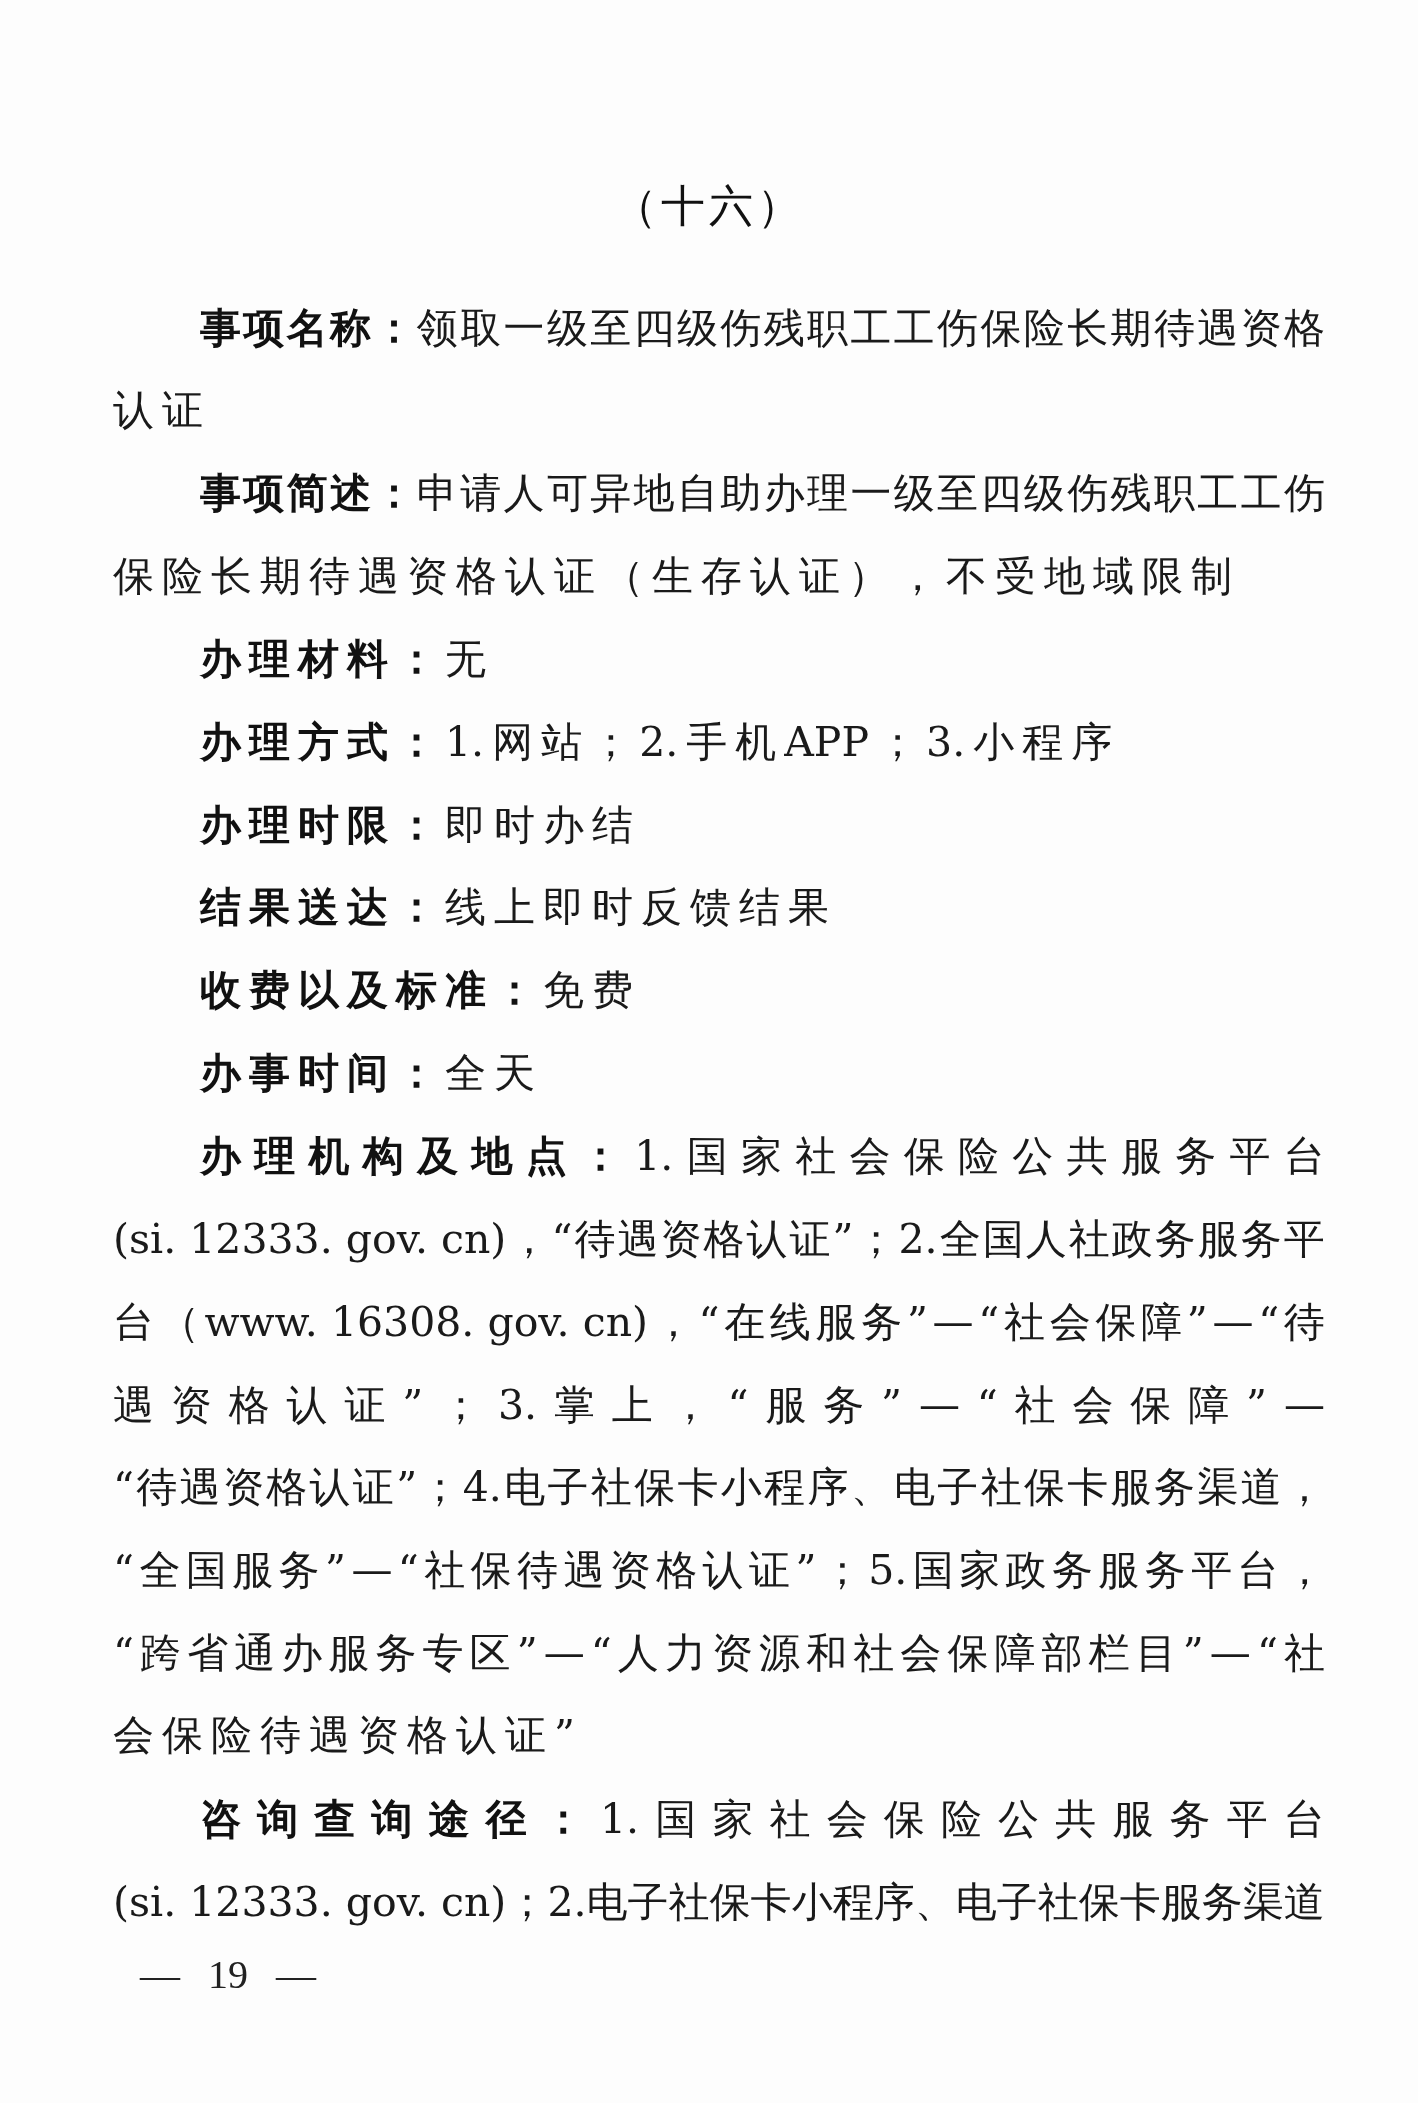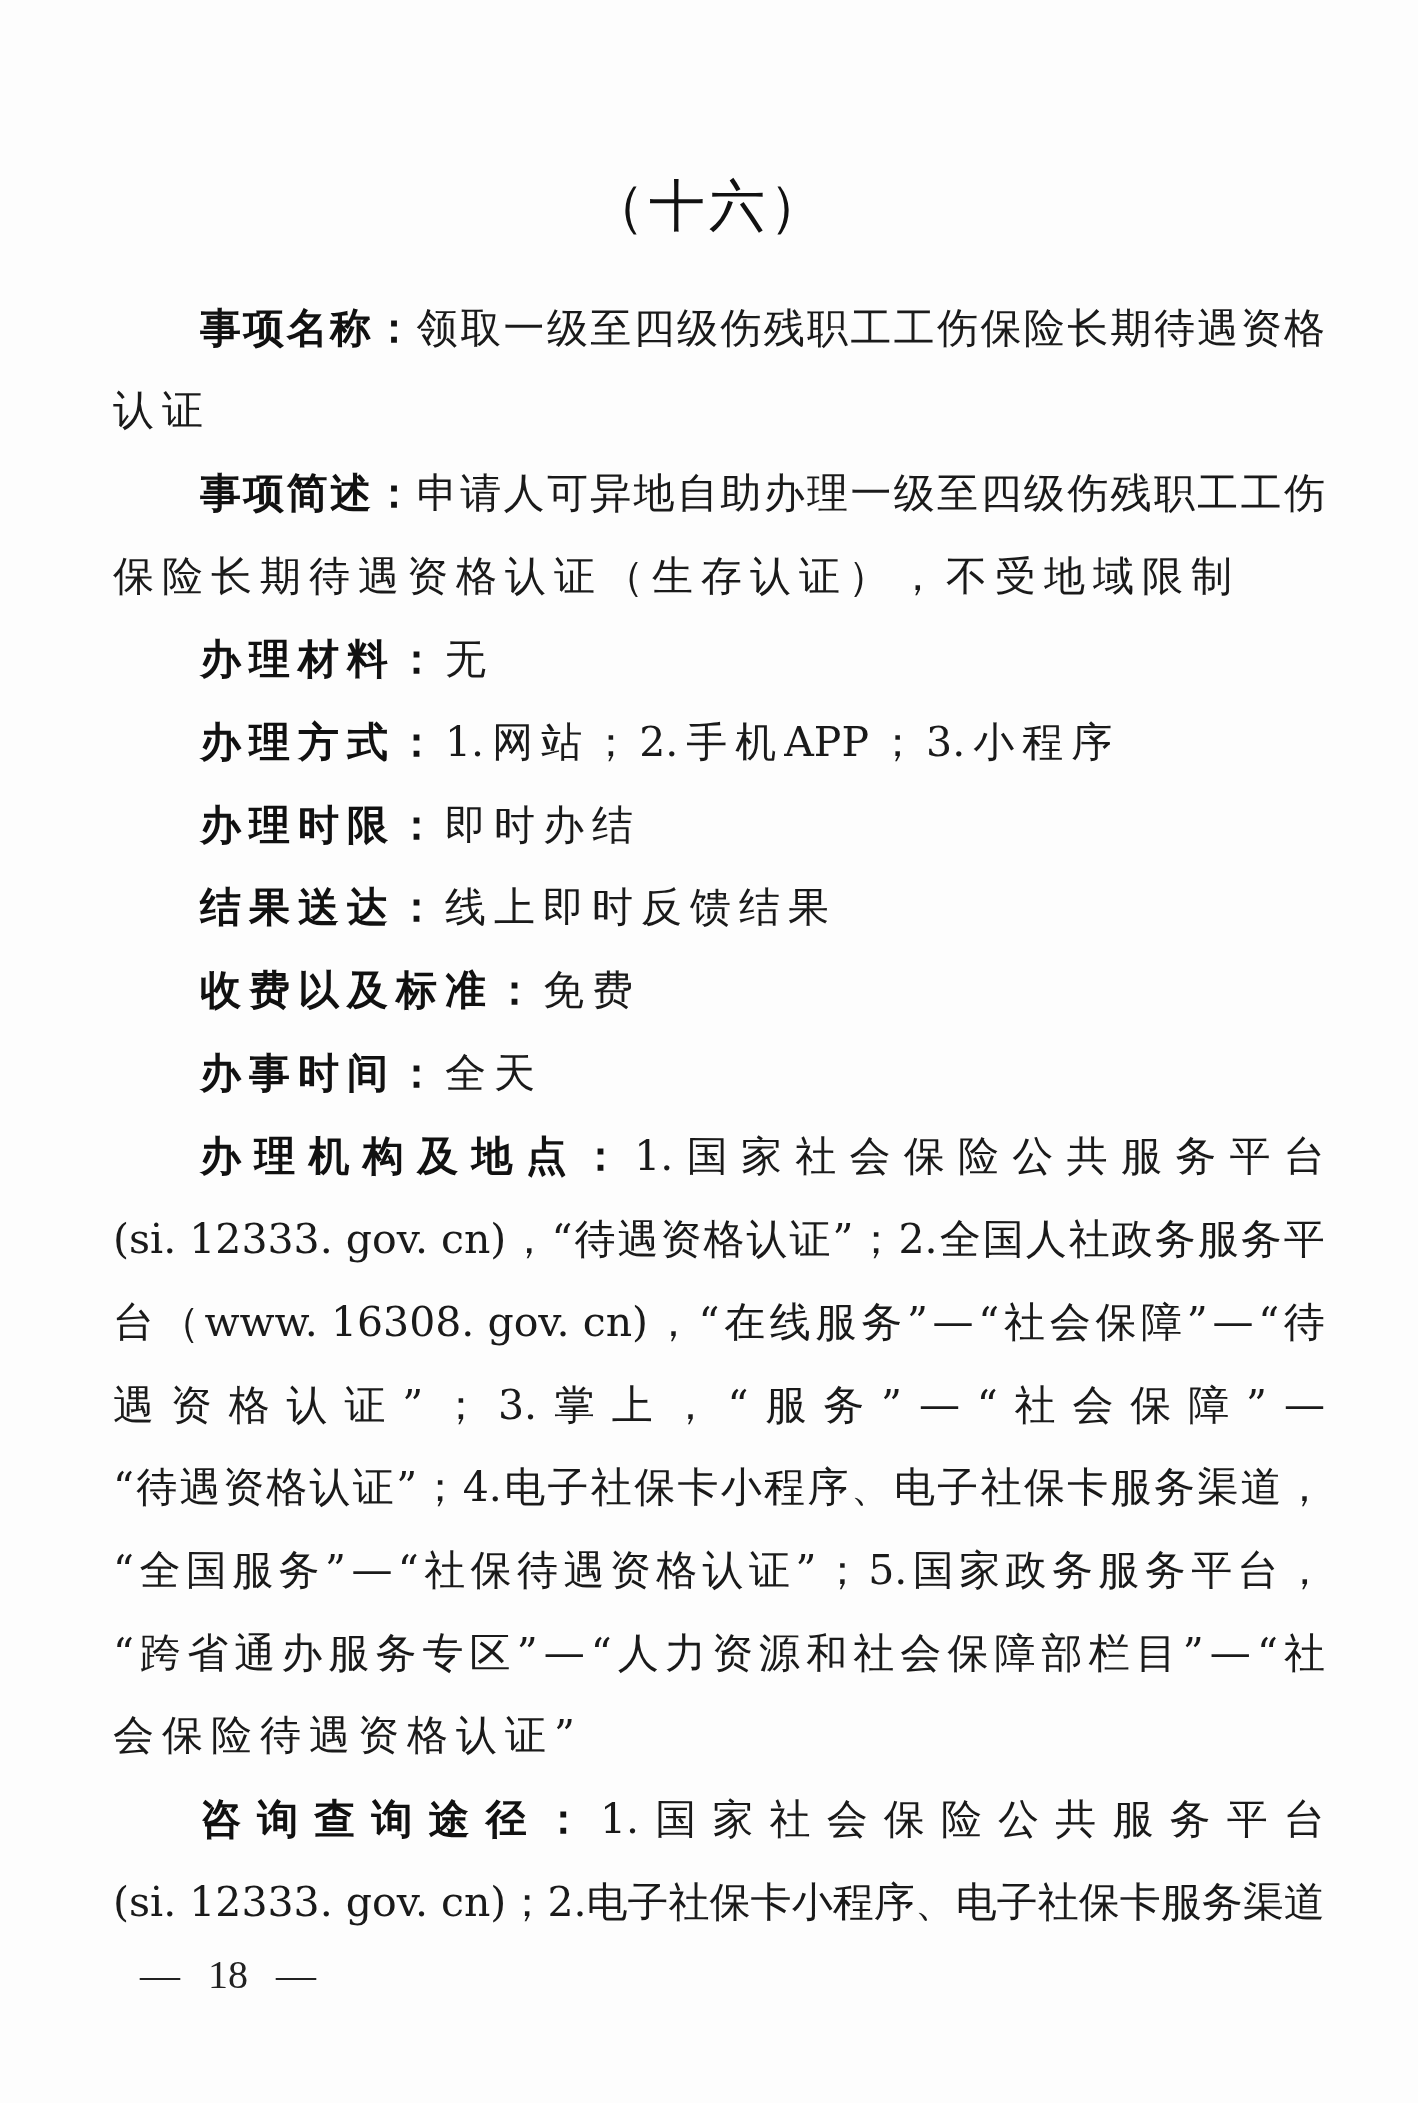--- a/index.html
+++ b/index.html
@@ -1,20 +1,20 @@
 <!DOCTYPE html>
 <html><head>
 <meta charset="utf-8">
 <style>
   html, body { margin: 0; padding: 0; background: #ffffff; }
   body { width: 1418px; height: 2103px; position: relative; overflow: hidden;
          font-family: "DejaVu Serif", "Liberation Serif", serif; color: #1a1a1a; }
   .page { position: absolute; left: 0; top: 0; width: 1418px; height: 2103px; background: #fdfdfd; }
   .title { position: absolute; top: 178px; left: 0; width: 1418px; text-align: center;
-           font-family: "DejaVu Sans", "Liberation Sans", sans-serif; font-size: 56px; line-height: 56px;
+           font-family: "DejaVu Sans", "Liberation Sans", sans-serif; font-size: 44px; line-height: 56px;
            color: #111; letter-spacing: 4px; }
   .line { position: absolute; left: 113px; width: 1212px; height: 56px; line-height: 56px;
           font-size: 41px; white-space: nowrap; display: flex; justify-content: space-between; }
   .line.ragged { justify-content: flex-start; }
   .line.indent { left: 200px; width: 1125px; }
   .line .lbl { font-family: "DejaVu Sans", "Liberation Sans", sans-serif; font-weight: bold; color: #111; }
   .line span.ch { display: inline-block; }
   .line.ragged span.ch { margin-right: 8px; }
   .pagenum { position: absolute; top: 1950px; left: 140px; font-size: 40px; line-height: 50px;
              font-family: "Liberation Serif", "DejaVu Serif", serif; color: #222; }
@@ -421,15 +421,15 @@
         <span class="ch">社</span>
         <span class="ch">保</span>
         <span class="ch">卡</span>
         <span class="ch">服</span>
         <span class="ch">务</span>
         <span class="ch">渠</span>
         <span class="ch">道</span>
       </div>
     </div>
   <div class="pagenum">
-    <span>—</span><span>18</span><span>—</span>
+    <span>—</span><span>19</span><span>—</span>
   </div>
 </div>
 
 </body></html>

